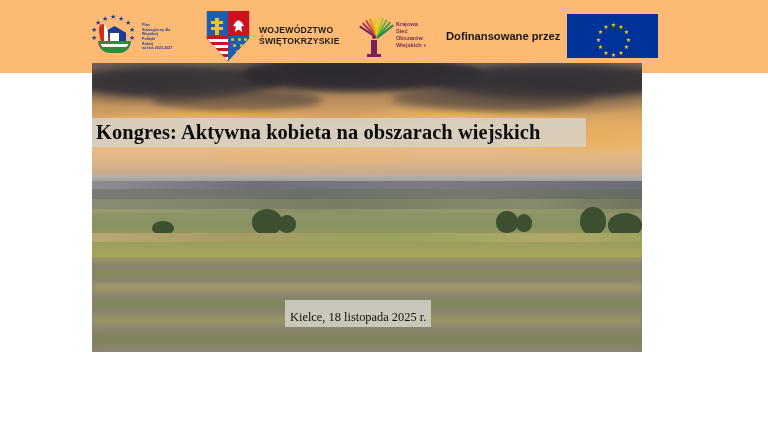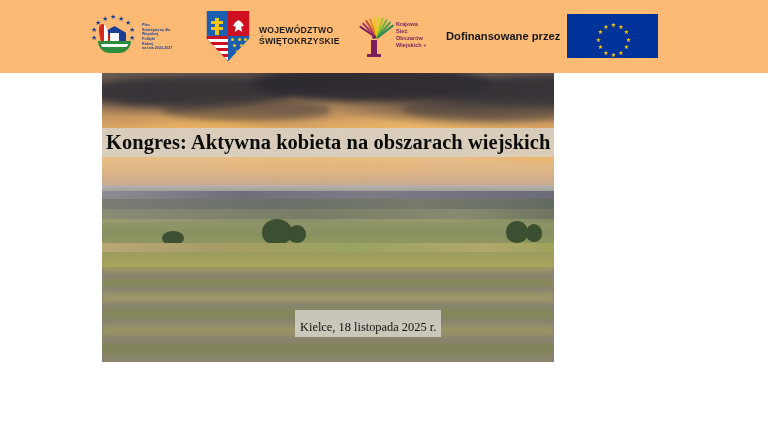--- a/index.html
+++ b/index.html
@@ -198,26 +198,25 @@
     color: #ffcc00;
     font-size: 6px;
     line-height: 4.4px;
     text-align: center;
   }
 
   
   .poster-photo {
     position: absolute;
     left: 92px;
-    top: 73px;
-    width: 452px;
+    top: 63px;
+    width: 550px;
     height: 289px;
     overflow: hidden;
     background: #8a8470;
-    margin-left: 10px;
   }
   .ph-layer { position: absolute; left: 0; width: 100%; }
 
   
   .ph-sky {
     top: 0; height: 124px;
     background:
       radial-gradient(ellipse 160px 34px at 10% 16%, rgba(60,56,62,0.92) 0%, rgba(60,56,62,0) 72%),
       radial-gradient(ellipse 190px 30px at 44% 8%, rgba(48,45,52,0.95) 0%, rgba(48,45,52,0) 74%),
       radial-gradient(ellipse 210px 38px at 82% 20%, rgba(55,52,58,0.9) 0%, rgba(55,52,58,0) 76%),

